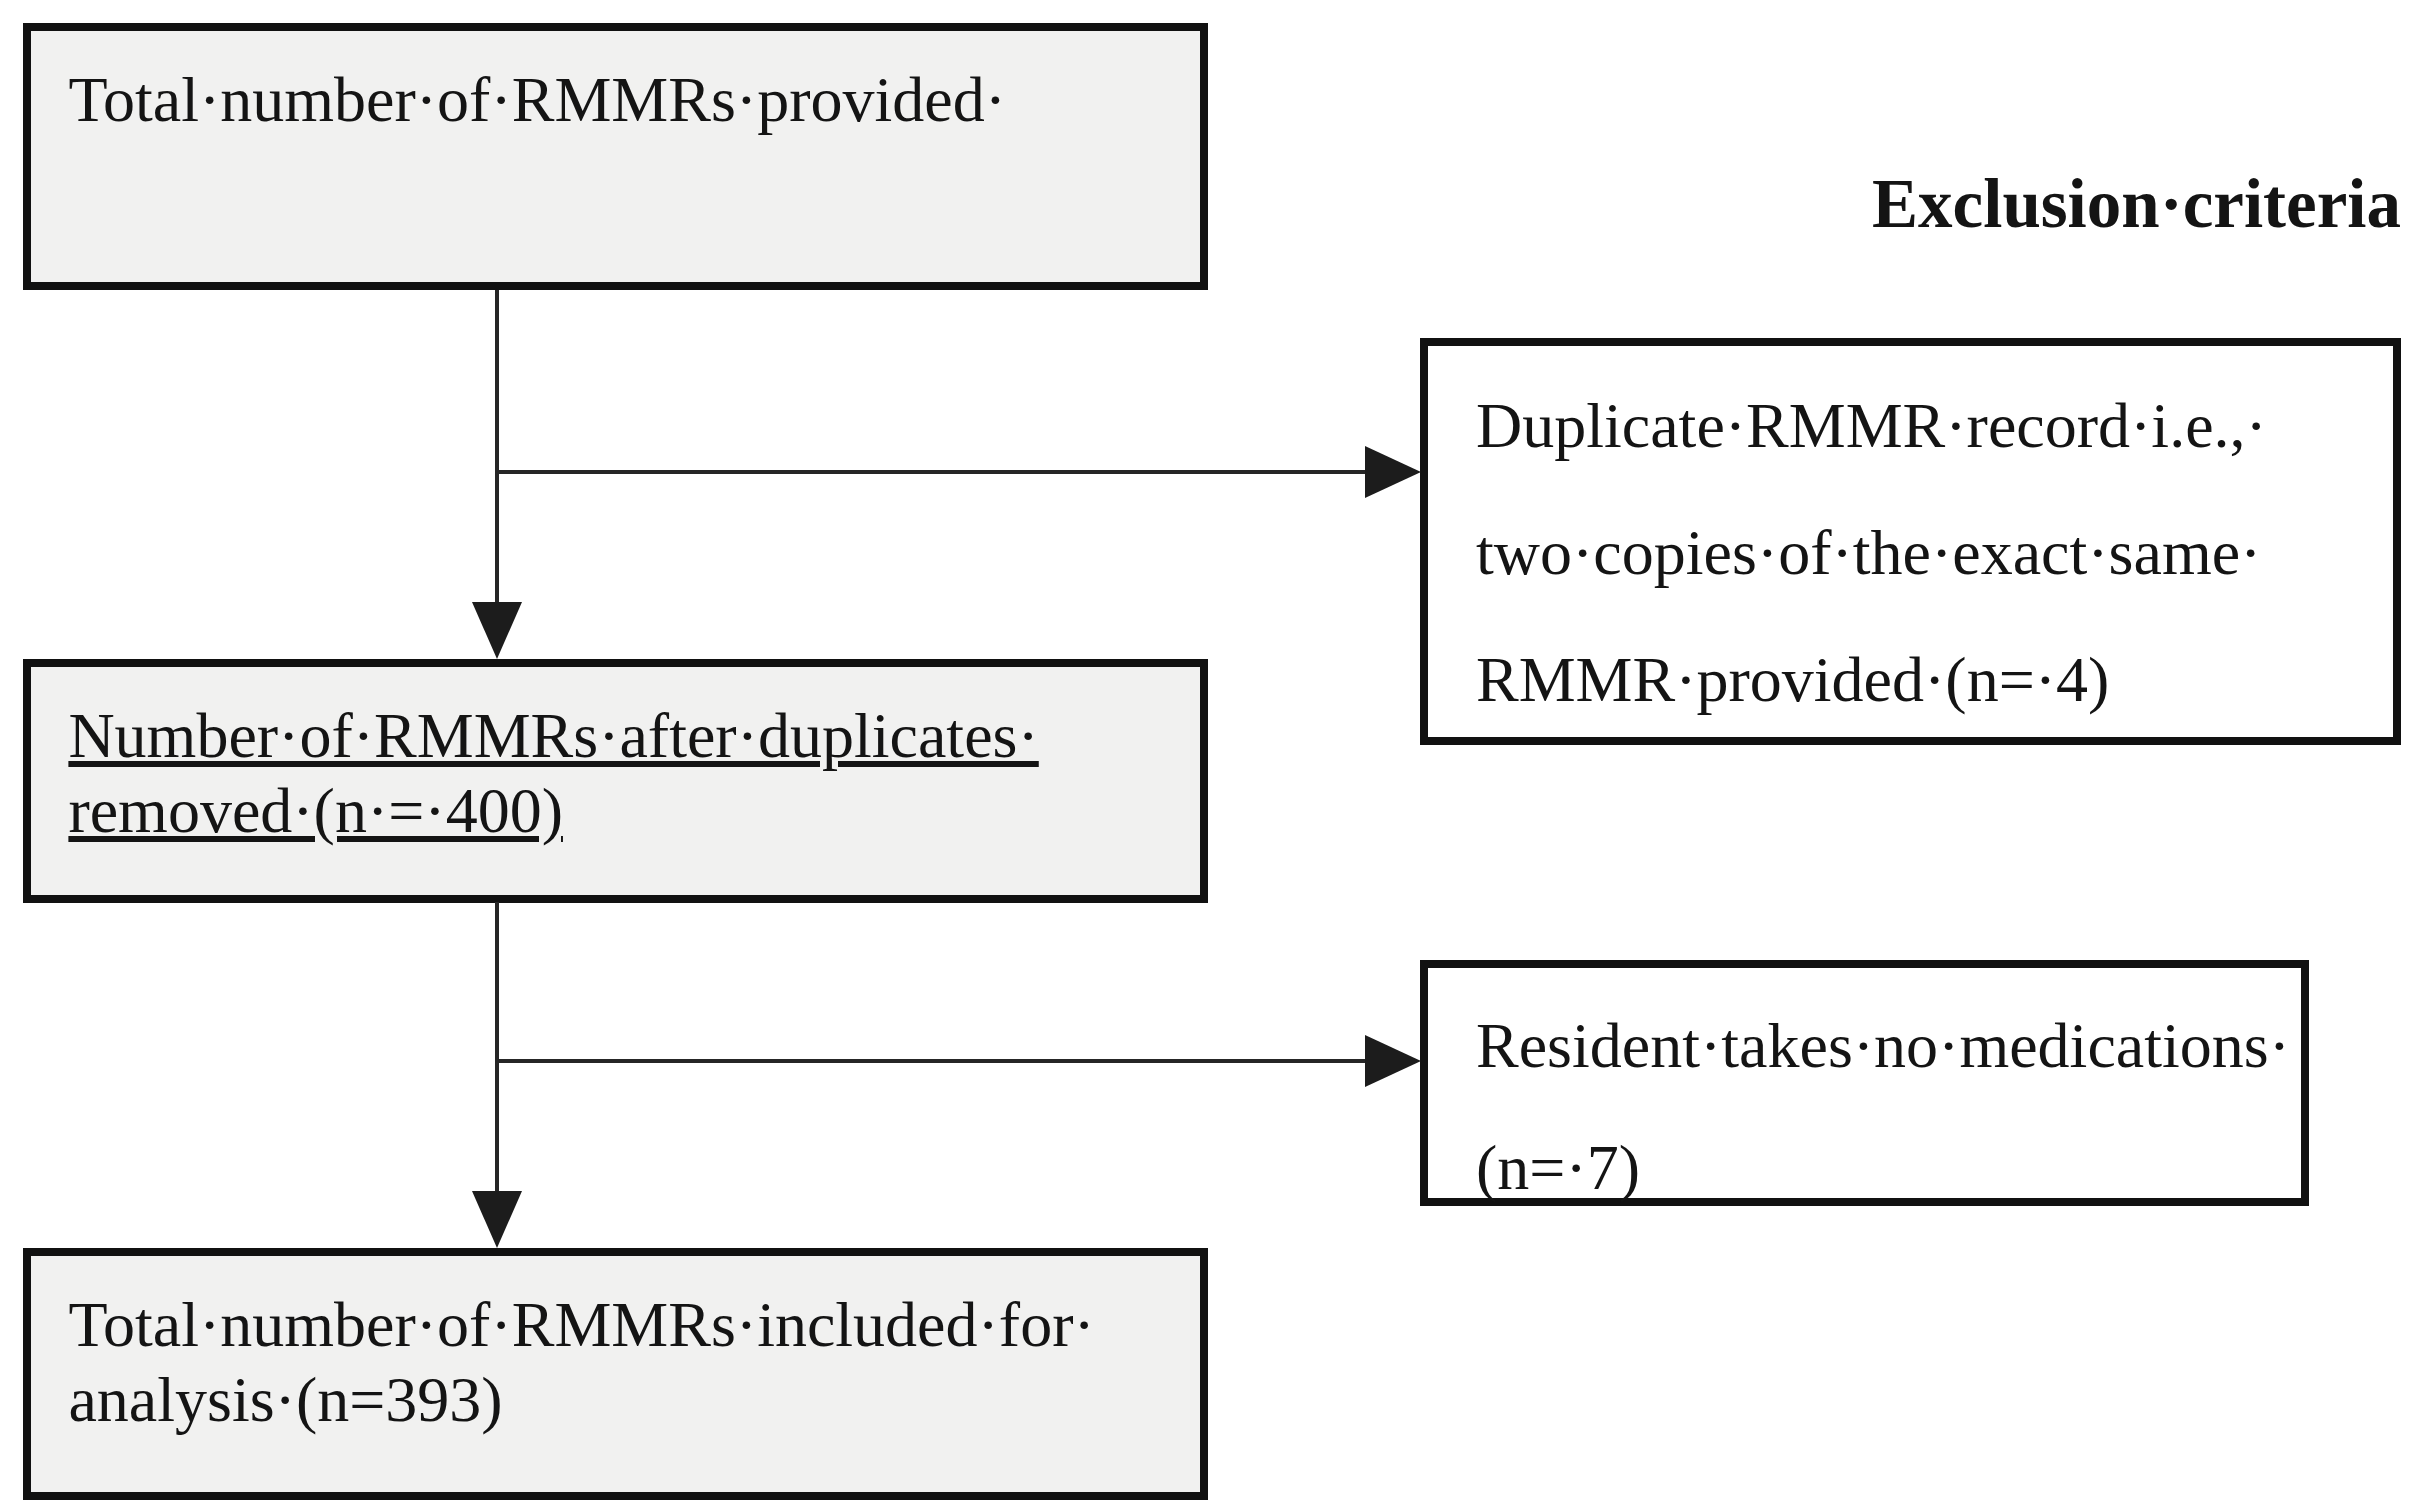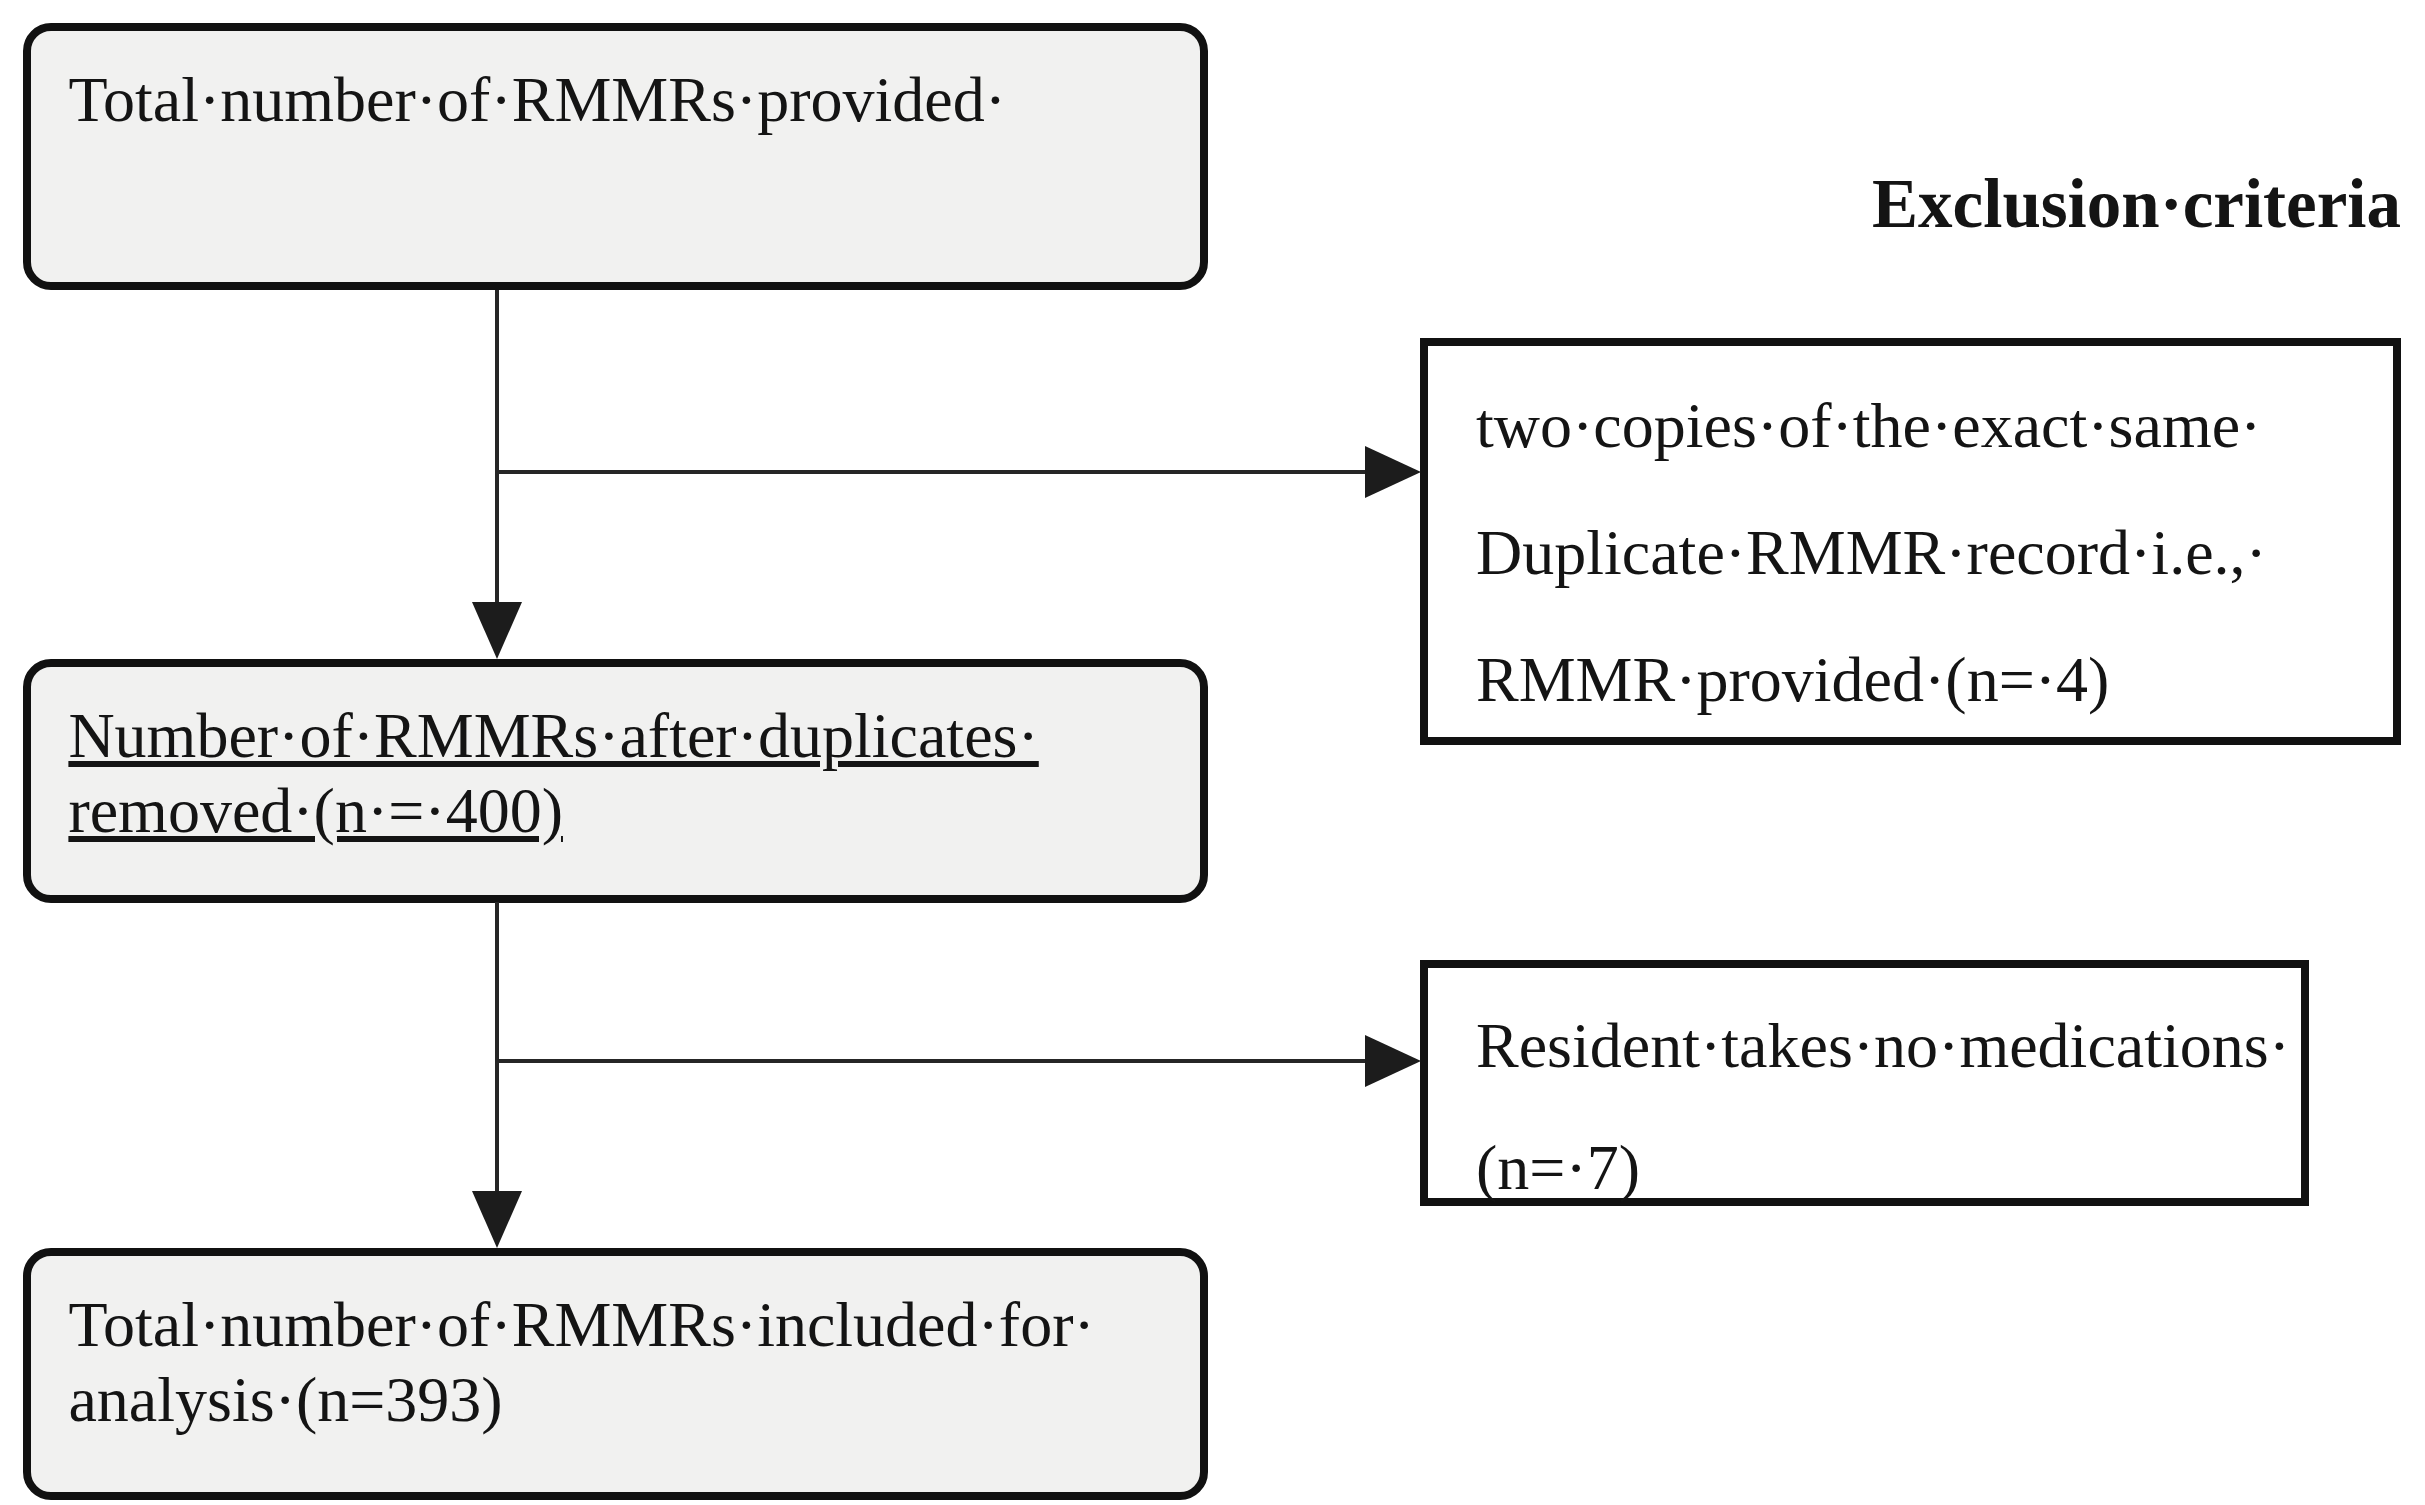--- a/index.html
+++ b/index.html
@@ -19,21 +19,20 @@
   .box {
     position: absolute;
     box-sizing: border-box;
     border: 8.6px solid #111111;
     font-size: 64px;
   }
   .box-gray {
     background: #f1f1f0;
     padding: 32px 37px;
     line-height: 1.17;
-    border-radius: 28px;
   }
   .box-white {
     background: #ffffff;
     padding: 17.3px 48px;
   }
   .lh-double { line-height: 1.98; }
   .lh-wide   { line-height: 1.90; }
 
   #box-total    { left: 23.4px;   top: 23.4px;   width: 1185px; height: 267px; }
   #box-dedup    { left: 23.4px;   top: 659px; width: 1185px; height: 244px; text-decoration: underline; }
@@ -99,22 +98,22 @@
     <div>Number·of·RMMRs·after·duplicates·</div>
     <div>removed·(n·=·400)</div>
   </div>
 
   <div class="box box-gray" id="box-included">
     <div>Total·number·of·RMMRs·included·for·</div>
     <div>analysis·(n=393)</div>
   </div>
 
   <div class="box box-white lh-double" id="box-dup-excl">
+    <div>Duplicate·RMMR·record·i.e.,·</div>
     <div>two·copies·of·the·exact·same·</div>
-    <div>Duplicate·RMMR·record·i.e.,·</div>
     <div>RMMR·provided·(n=·4)</div>
   </div>
 
   <div class="box box-white lh-wide" id="box-nomeds">
     <div>Resident·takes·no·medications·</div>
     <div>(n=·7)</div>
   </div>
 
   <div class="line-v" id="vline1"></div>
   <div class="arrowhead arrow-down" id="head-down-1"></div>

